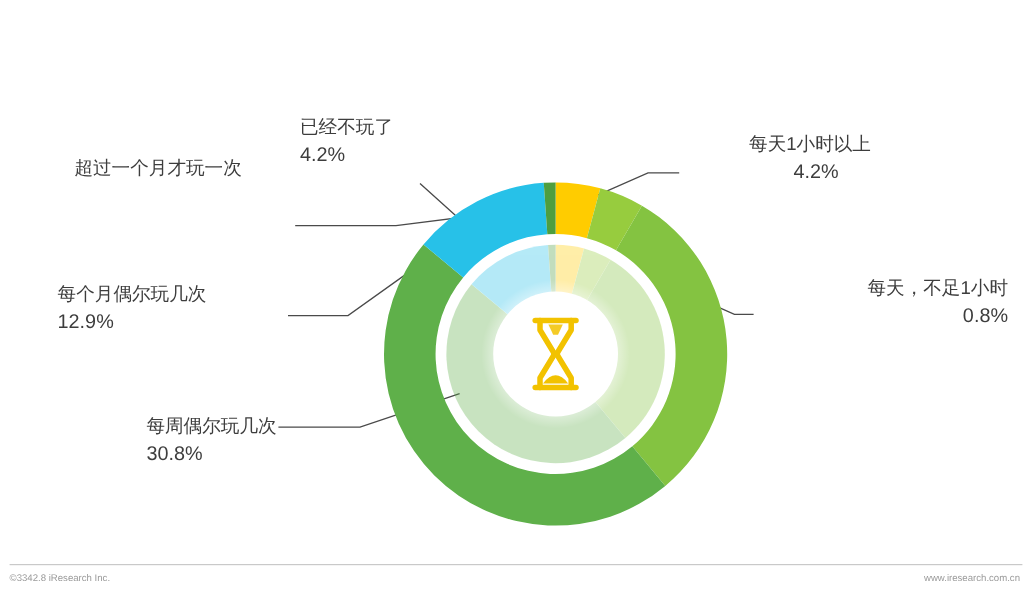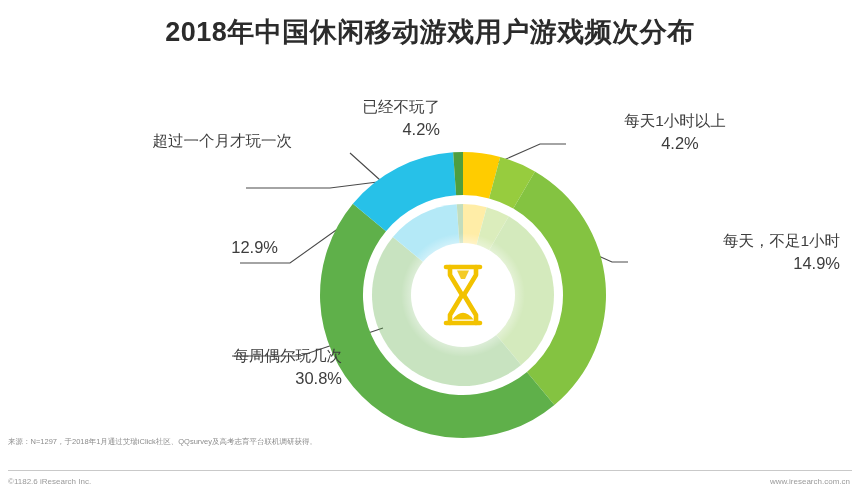--- a/index.html
+++ b/index.html
@@ -43,21 +43,21 @@
     width:290px; height:290px;
   }
   #donut-svg { display:block; width:290px; height:290px; }
 
   
   #leaders { position:absolute; left:0; top:0; width:860px; height:350px; pointer-events:none; }
 
   
   .callout {
     position:absolute;
-    text-align:right;
+    text-align:left;
     white-space:nowrap;
     color:#3a3a3a;
   }
   .callout .cl-name {
     display:block;
     font-size:15.5px;
     line-height:21px;
     color:#3d3d3d;
   }
   .callout .cl-val {
@@ -107,23 +107,20 @@
     right:10px; top:477px;
     font-size:8px;
     color:#9a9a9a;
   }
 </style>
 </head>
 <body>
 
 <div id="page">
 
-  <div id="title-bar">
-    <span id="title-text">2018年中国休闲移动游戏用户游戏频次分布</span>
-  </div>
 
   <div id="chart-stage">
 
     <svg id="leaders" viewBox="0 0 860 350" preserveAspectRatio="none">
 
       <polyline points="350,75 400,120 452,98" fill="none" stroke="#4a4a4a" stroke-width="1.1"></polyline>
 
       <polyline points="246,110 330,110 441,96" fill="none" stroke="#4a4a4a" stroke-width="1.1"></polyline>
 
       <polyline points="240,185 290,185 360,135" fill="none" stroke="#4a4a4a" stroke-width="1.1"></polyline>
@@ -181,42 +178,42 @@
     <div class="callout" id="cl-quit">
       <span class="cl-name">已经不玩了</span>
       <span class="cl-val">4.2%</span>
     </div>
 
     <div class="callout" id="cl-monthly-rare">
       <span class="cl-name">超过一个月才玩一次</span>
     </div>
 
     <div class="callout" id="cl-month-some">
+      <span class="cl-name">每个月偶尔玩几次</span>
       <span class="cl-val">12.9%</span>
     </div>
 
     <div class="callout" id="cl-week-some">
       <span class="cl-name">每周偶尔玩几次</span>
       <span class="cl-val">30.8%</span>
     </div>
 
     <div class="callout" id="cl-daily-plus">
       <span class="cl-name">每天1小时以上</span>
       <span class="cl-val">4.2%</span>
     </div>
 
     <div class="callout" id="cl-daily-less">
       <span class="cl-name">每天，不足1小时</span>
-      <span class="cl-val">14.9%</span>
+      <span class="cl-val">0.8%</span>
     </div>
 
   </div>
 
   <div id="footnotes">
-    <div class="fn-line">来源：N=1297，于2018年1月通过艾瑞iClick社区、QQsurvey及高考志育平台联机调研获得。</div>
   </div>
 
   <div id="footer-rule"></div>
 
-  <div id="copyright">©1182.6 iResearch Inc.</div>
+  <div id="copyright">©3342.8 iResearch Inc.</div>
   <div id="site-url">www.iresearch.com.cn</div>
 
 </div>
 
 </body></html>

